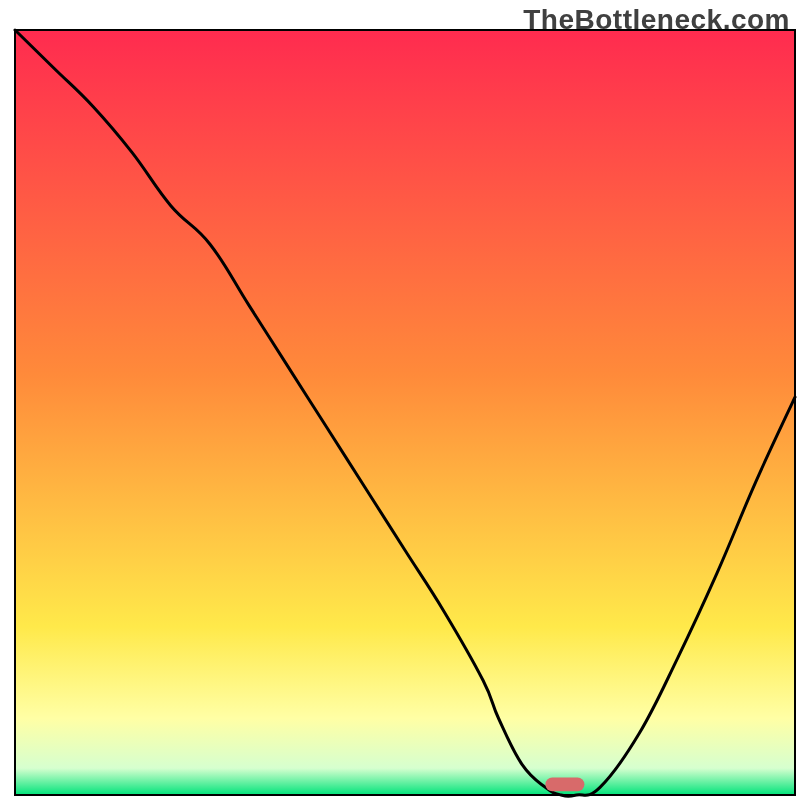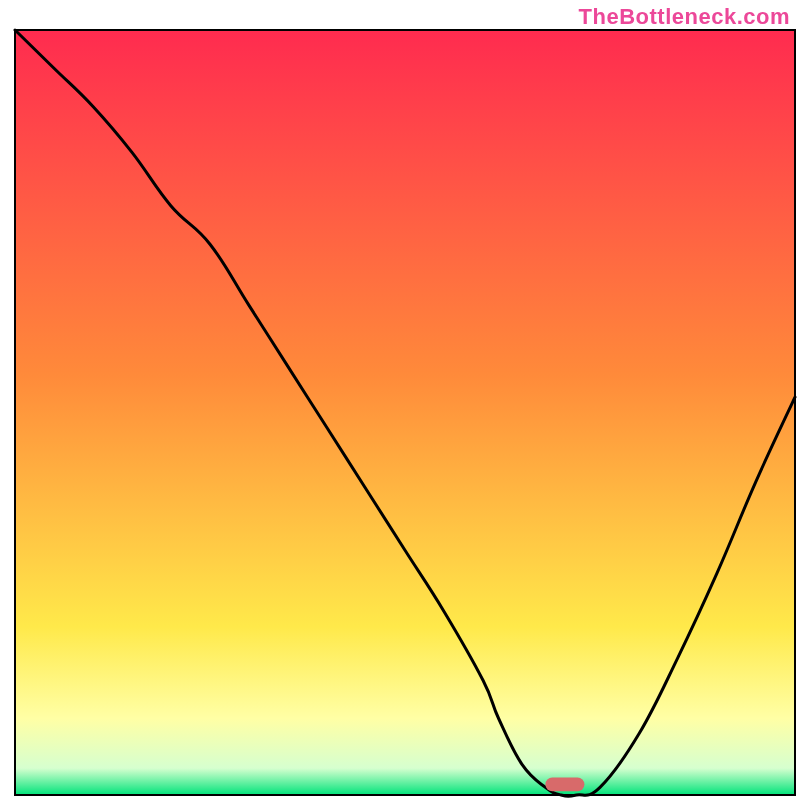--- a/index.html
+++ b/index.html
@@ -15,23 +15,23 @@
     width: 800px;
     height: 800px;
   }
   svg {
     display: block;
   }
   .watermark {
     position: absolute;
     top: 4px;
     right: 10px;
-    font-size: 22px;
+    font-size: 28px;
     font-weight: 600;
-    color: #ec4899;
+    color: #404040;
     letter-spacing: 0.5px;
   }
 </style>
 </head>
 <body>
 
 <div class="canvas-wrap">
 
   <div class="watermark">TheBottleneck.com</div>
 

